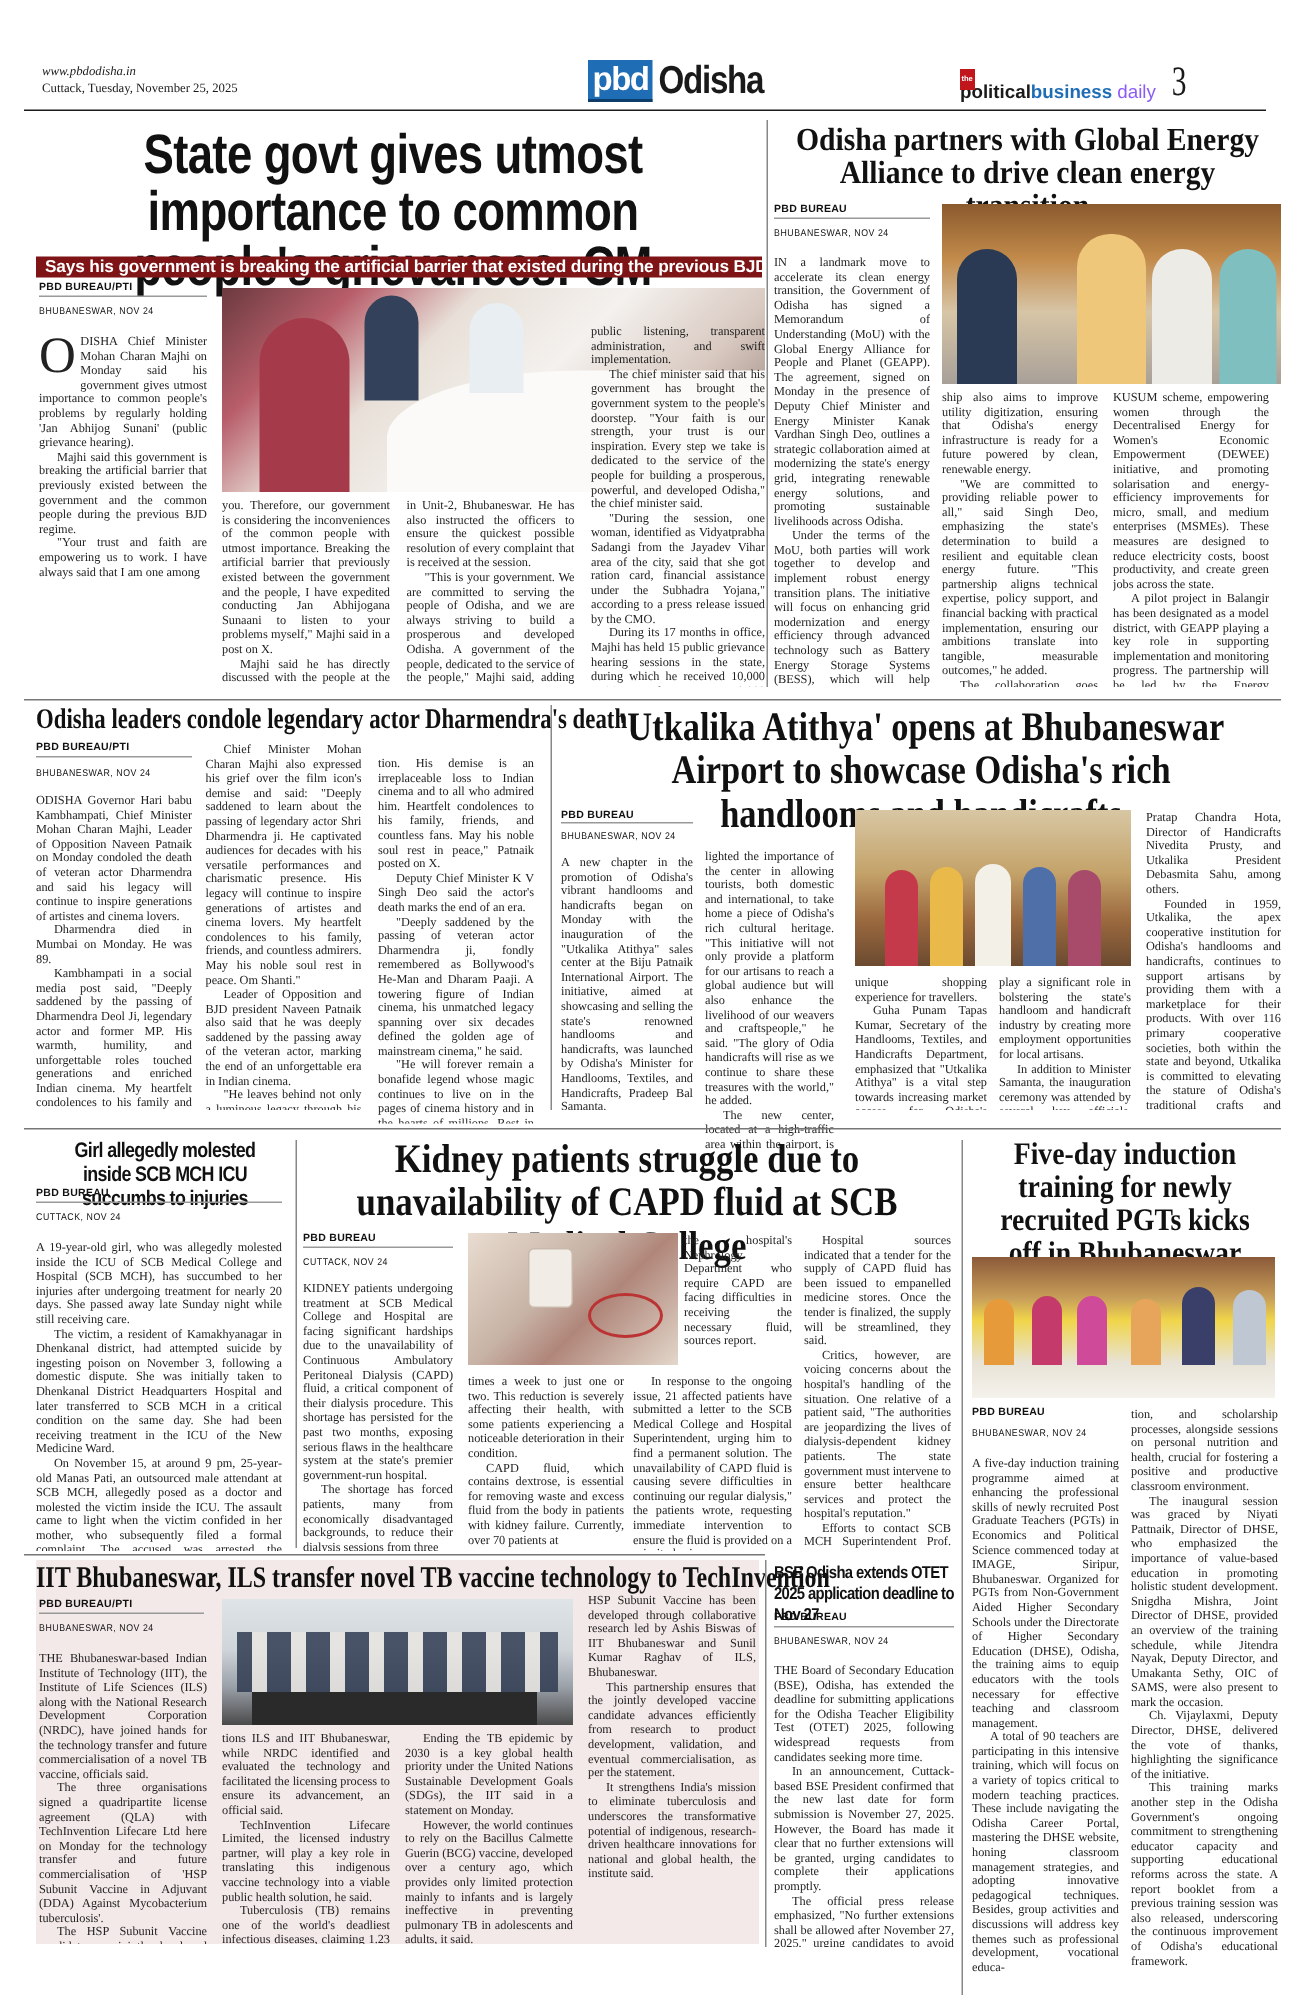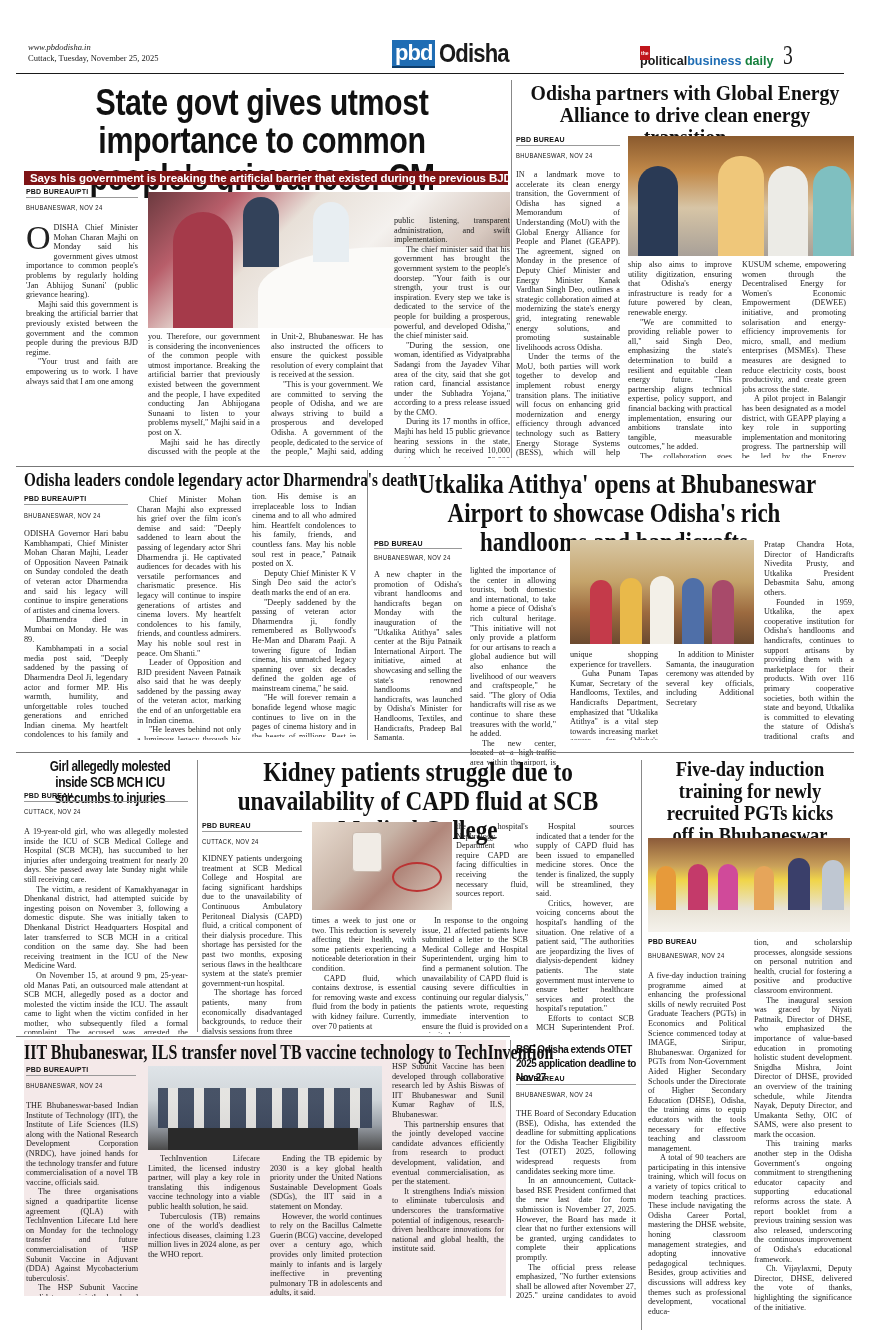--- a/index.html
+++ b/index.html
@@ -10,21 +10,21 @@
   .masthead-left { left: 28px; top: 42px; font-size: 8.5px; line-height: 11px; }
   .masthead-left .url { font-style: italic; }
   .masthead-center { left: 348px; top: 38px; display: flex; align-items: center; gap: 4px; padding-left: 44px; }
   .pbd-box { background: #1f6db4; color: #fff; font-family: "Liberation Sans", sans-serif; font-weight: bold; font-size: 22px; padding: 0 3px; line-height: 26px; letter-spacing: -1px; border-bottom: 2px solid #0d3d6b;}
   .odisha-word { font-family: "Liberation Sans", sans-serif; font-weight: bold; font-size: 26px; letter-spacing: -1px; transform: scaleX(0.85); transform-origin: left; }
   .masthead-right { left: 640px; top: 42px; display: flex; align-items: flex-end; gap: 8px; }
   .brand { font-family: "Liberation Sans", sans-serif; font-size: 12.5px; font-weight: bold; line-height: 14px; position: relative; }
   .brand .the { position: absolute; top: -8px; left: 0; background: #c0161c; color: #fff; font-size: 5px; padding: 0 1px; }
   .brand .p { color: #1a1a1a; }
   .brand .b { color: #1f6db4; }
-  .brand .d { color: #15803d; font-weight: bold; }
+  .brand .d { color: #8b5cf6; font-weight: normal; }
   .page-num { font-family: "Liberation Serif", serif; font-size: 28px; line-height: 26px; transform: scaleX(0.7); }
   .rule-top { left: 16px; top: 73px; width: 828px; height: 1px; background: #1a1a1a; }
 
   .hl { font-family: "Liberation Serif", serif; color: #111; text-align: center; line-height: 1; }
   .hl-sans { font-family: "Liberation Sans", sans-serif; font-weight: bold; color: #111; text-align: center; line-height: 1.02; letter-spacing: -0.5px; }
 
   .byline { font-family: "Liberation Sans", sans-serif; font-weight: bold; font-size: 7px; color: #111; letter-spacing: 0.2px; }
   .dateline { font-family: "Liberation Sans", sans-serif; font-size: 6.5px; color: #111; letter-spacing: 0.4px; transform: scaleX(0.9); transform-origin: left; }
   .byline-rule { height: 1px; background: #999; }
 
@@ -125,30 +125,30 @@
 </div>
 
 <div class="abs hrule" style="left:16px;top:466px;width:838px;"></div>
 
 <div class="abs" style="left:24px;top:470px;width:336px;height:270px;">
   <h2 class="abs hl" style="left:0;top:0;width:336px;font-size:19px;white-space:nowrap;transform:scaleX(0.80);transform-origin:left top;">Odisha leaders condole legendary actor Dharmendra's death</h2>
   <div class="abs byline" style="left:0;top:25px;">PBD BUREAU/PTI</div>
   <div class="abs byline-rule" style="left:0;top:34px;width:104px;"></div>
   <div class="abs dateline" style="left:0;top:42px;">BHUBANESWAR, NOV 24</div>
   <div class="abs col" style="left:0;top:59px;width:104px;height:211px;">
-    <p class="first">ODISHA Governor Hari babu Kambhampati, Chief Minister Mohan Charan Majhi, Leader of Opposition Naveen Patnaik on Sunday condoled the death of veteran actor Dharmendra and said his legacy will continue to inspire generations of artistes and cinema lovers.</p>
+    <p class="first">ODISHA Governor Hari babu Kambhampati, Chief Minister Mohan Charan Majhi, Leader of Opposition Naveen Patnaik on Monday condoled the death of veteran actor Dharmendra and said his legacy will continue to inspire generations of artistes and cinema lovers.</p>
     <p>Dharmendra died in Mumbai on Monday. He was 89.</p>
     <p>Kambhampati in a social media post said, "Deeply saddened by the passing of Dharmendra Deol Ji, legendary actor and former MP. His warmth, humility, and unforgettable roles touched generations and enriched Indian cinema. My heartfelt condolences to his family and admirers. May his noble soul attain sadgati."</p>
   </div>
   <div class="abs col" style="left:113px;top:25px;width:104px;height:245px;">
     <p>Chief Minister Mohan Charan Majhi also expressed his grief over the film icon's demise and said: "Deeply saddened to learn about the passing of legendary actor Shri Dharmendra ji. He captivated audiences for decades with his versatile performances and charismatic presence. His legacy will continue to inspire generations of artistes and cinema lovers. My heartfelt condolences to his family, friends, and countless admirers. May his noble soul rest in peace. Om Shanti."</p>
     <p>Leader of Opposition and BJD president Naveen Patnaik also said that he was deeply saddened by the passing away of the veteran actor, marking the end of an unforgettable era in Indian cinema.</p>
     <p>"He leaves behind not only a luminous legacy through his iconic films and memorable roles, but also a lifetime of warmth, grace, and inspira-</p>
   </div>
-  <div class="abs col" style="left:228px;top:22px;width:104px;height:245px;">
+  <div class="abs col" style="left:228px;top:34px;width:104px;height:245px;">
     <p class="first">tion. His demise is an irreplaceable loss to Indian cinema and to all who admired him. Heartfelt condolences to his family, friends, and countless fans. May his noble soul rest in peace," Patnaik posted on X.</p>
     <p>Deputy Chief Minister K V Singh Deo said the actor's death marks the end of an era.</p>
     <p>"Deeply saddened by the passing of veteran actor Dharmendra ji, fondly remembered as Bollywood's He-Man and Dharam Paaji. A towering figure of Indian cinema, his unmatched legacy spanning over six decades defined the golden age of mainstream cinema," he said.</p>
     <p>"He will forever remain a bonafide legend whose magic continues to live on in the pages of cinema history and in the hearts of millions. Rest in peace, Dharmendra ji. Your artistry and spirit will remain immortal," the deputy CM added.</p>
   </div>
 </div>
 
 <div class="abs vrule" style="left:367px;top:470px;height:270px;"></div>
 
 <div class="abs" style="left:374px;top:470px;width:480px;height:270px;">
@@ -169,20 +169,21 @@
     <div class="abs" style="left:50px;top:38px;width:22px;height:66px;border-radius:11px 11px 0 0;background:#e9b94a;"></div>
     <div class="abs" style="left:80px;top:36px;width:24px;height:68px;border-radius:12px 12px 0 0;background:#f3f0e8;"></div>
     <div class="abs" style="left:112px;top:38px;width:22px;height:66px;border-radius:11px 11px 0 0;background:#4f6fa8;"></div>
     <div class="abs" style="left:142px;top:40px;width:22px;height:64px;border-radius:11px 11px 0 0;background:#a84a6a;"></div>
   </div>
   <div class="abs col" style="left:196px;top:180px;width:88px;height:90px;">
     <p class="first">unique shopping experience for travellers.</p>
     <p>Guha Punam Tapas Kumar, Secretary of the Handlooms, Textiles, and Handicrafts Department, emphasized that "Utkalika Atithya" is a vital step towards increasing market access for Odisha's artisans. She also noted that the initiative would</p>
   </div>
   <div class="abs col" style="left:292px;top:180px;width:88px;height:90px;">
+    <p class="first">play a significant role in bolstering the state's handloom and handicraft industry by creating more employment opportunities for local artisans.</p>
     <p>In addition to Minister Samanta, the inauguration ceremony was attended by several key officials, including Additional Secretary</p>
   </div>
   <div class="abs col" style="left:390px;top:70px;width:90px;height:200px;">
     <p class="first">Pratap Chandra Hota, Director of Handicrafts Nivedita Prusty, and Utkalika President Debasmita Sahu, among others.</p>
     <p>Founded in 1959, Utkalika, the apex cooperative institution for Odisha's handlooms and handicrafts, continues to support artisans by providing them with a marketplace for their products. With over 116 primary cooperative societies, both within the state and beyond, Utkalika is committed to elevating the stature of Odisha's traditional crafts and ensuring the economic well-being of its artisans.</p>
   </div>
 </div>
 
 <div class="abs hrule" style="left:16px;top:752px;width:838px;"></div>
 
@@ -244,42 +245,43 @@
   </div>
   <div class="abs byline" style="left:2px;top:182px;">PBD BUREAU</div>
   <div class="abs dateline" style="left:2px;top:196px;">BHUBANESWAR, NOV 24</div>
   <div class="abs col" style="left:2px;top:215px;width:98px;height:359px;">
     <p class="first">A five-day induction training programme aimed at enhancing the professional skills of newly recruited Post Graduate Teachers (PGTs) in Economics and Political Science commenced today at IMAGE, Siripur, Bhubaneswar. Organized for PGTs from Non-Government Aided Higher Secondary Schools under the Directorate of Higher Secondary Education (DHSE), Odisha, the training aims to equip educators with the tools necessary for effective teaching and classroom management.</p>
     <p>A total of 90 teachers are participating in this intensive training, which will focus on a variety of topics critical to modern teaching practices. These include navigating the Odisha Career Portal, mastering the DHSE website, honing classroom management strategies, and adopting innovative pedagogical techniques. Besides, group activities and discussions will address key themes such as professional development, vocational educa-</p>
   </div>
   <div class="abs col" style="left:108px;top:182px;width:98px;height:392px;">
     <p class="first">tion, and scholarship processes, alongside sessions on personal nutrition and health, crucial for fostering a positive and productive classroom environment.</p>
     <p>The inaugural session was graced by Niyati Pattnaik, Director of DHSE, who emphasized the importance of value-based education in promoting holistic student development. Snigdha Mishra, Joint Director of DHSE, provided an overview of the training schedule, while Jitendra Nayak, Deputy Director, and Umakanta Sethy, OIC of SAMS, were also present to mark the occasion.</p>
+    <p>Ch. Vijaylaxmi, Deputy Director, DHSE, delivered the vote of thanks, highlighting the significance of the initiative.</p>
     <p>This training marks another step in the Odisha Government's ongoing commitment to strengthening educator capacity and supporting educational reforms across the state. A report booklet from a previous training session was also released, underscoring the continuous improvement of Odisha's educational framework.</p>
-    <p>Ch. Vijaylaxmi, Deputy Director, DHSE, delivered the vote of thanks, highlighting the significance of the initiative.</p>
   </div>
 </div>
 
 <div class="abs hrule" style="left:16px;top:1036px;width:494px;"></div>
 
 <div class="abs pink" style="left:24px;top:1040px;width:482px;height:256px;">
   <h2 class="abs hl" style="left:0;top:2px;width:482px;font-size:20px;white-space:nowrap;transform:scaleX(0.80);transform-origin:left top;">IIT Bhubaneswar, ILS transfer novel TB vaccine technology to TechInvention</h2>
   <div class="abs byline" style="left:2px;top:26px;">PBD BUREAU/PTI</div>
   <div class="abs byline-rule" style="left:2px;top:35px;width:110px;"></div>
   <div class="abs dateline" style="left:2px;top:42px;">BHUBANESWAR, NOV 24</div>
   <div class="abs col" style="left:2px;top:61px;width:112px;height:195px;">
     <p class="first">THE Bhubaneswar-based Indian Institute of Technology (IIT), the Institute of Life Sciences (ILS) along with the National Research Development Corporation (NRDC), have joined hands for the technology transfer and future commercialisation of a novel TB vaccine, officials said.</p>
     <p>The three organisations signed a quadripartite license agreement (QLA) with TechInvention Lifecare Ltd here on Monday for the technology transfer and future commercialisation of 'HSP Subunit Vaccine in Adjuvant (DDA) Against Mycobacterium tuberculosis'.</p>
     <p>The HSP Subunit Vaccine candidate was jointly developed by the premier institu-</p>
   </div>
   <div class="abs photo" style="left:124px;top:26px;width:234px;height:84px;background:linear-gradient(180deg,#dfe4e8 0%,#cfd5d9 40%,#9aa0a8 70%,#4a4a4a 100%);">
     <div class="abs" style="left:10px;top:22px;width:214px;height:40px;background:repeating-linear-gradient(90deg,#2f3b52 0 10px,#e8e6e2 10px 20px,#2f3b52 20px 26px);opacity:0.85;"></div>
     <div class="abs" style="left:20px;top:62px;width:190px;height:22px;background:#2a2a2a;"></div>
   </div>
   <div class="abs col" style="left:124px;top:114px;width:112px;height:142px;">
+    <p class="first">tions ILS and IIT Bhubaneswar, while NRDC identified and evaluated the technology and facilitated the licensing process to ensure its advancement, an official said.</p>
     <p>TechInvention Lifecare Limited, the licensed industry partner, will play a key role in translating this indigenous vaccine technology into a viable public health solution, he said.</p>
     <p>Tuberculosis (TB) remains one of the world's deadliest infectious diseases, claiming 1.23 million lives in 2024 alone, as per the WHO report.</p>
   </div>
   <div class="abs col" style="left:246px;top:114px;width:112px;height:142px;">
     <p>Ending the TB epidemic by 2030 is a key global health priority under the United Nations Sustainable Development Goals (SDGs), the IIT said in a statement on Monday.</p>
     <p>However, the world continues to rely on the Bacillus Calmette Guerin (BCG) vaccine, developed over a century ago, which provides only limited protection mainly to infants and is largely ineffective in preventing pulmonary TB in adolescents and adults, it said.</p>
 
   </div>
   <div class="abs col" style="left:368px;top:22px;width:112px;height:230px;">
     <p class="first">HSP Subunit Vaccine has been developed through collaborative research led by Ashis Biswas of IIT Bhubaneswar and Sunil Kumar Raghav of ILS, Bhubaneswar.</p>

